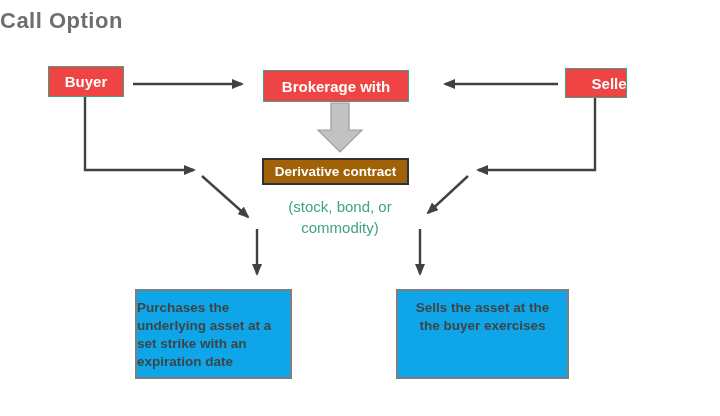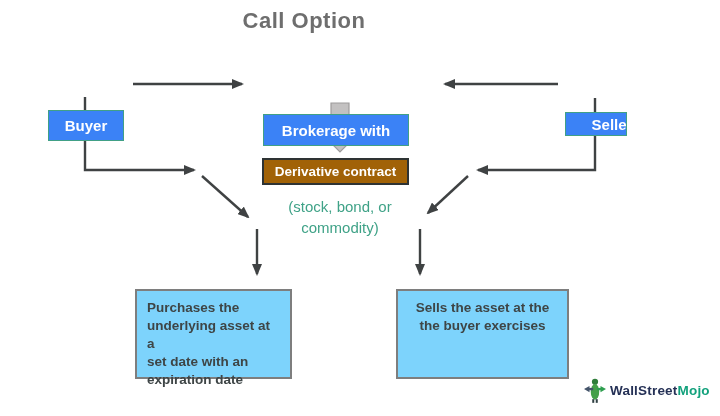--- a/index.html
+++ b/index.html
@@ -10,58 +10,57 @@
     height: 416px;
     background: #ffffff;
     overflow: hidden;
     font-family: "Liberation Sans", sans-serif;
   }
   .title {
     position: absolute;
     top: 8px;
     left: 0;
     width: 608px;
-    text-align: center;
     font-size: 22px;
     font-weight: bold;
     letter-spacing: 0.5px;
     color: #6E6E6E;
   }
   .arrows { position: absolute; top: 0; left: 0; }
   .node {
     position: absolute;
     display: flex;
     align-items: center;
     justify-content: center;
     color: #ffffff;
     font-weight: bold;
     text-align: center;
   }
-  .teal { background: #3b82f6; border: 1px solid #41a086; font-size: 15px; margin-top: 44px; }
+  .teal { background: #ef4444; border: 1px solid #41a086; font-size: 15px; }
   .node-buyer      { left: 48px;  top: 66px;  width: 76px;  height: 31px; }
   .node-brokerage  { left: 263px; top: 70px;  width: 146px; height: 32px; }
-  .node-seller     { left: 565px; top: 68px;  width: 62px;  height: 24px; padding-left: 32px; }
+  .node-seller     { left: 565px; top: 68px;  width: 62px;  height: 30px; padding-left: 32px; }
   .node-derivative {
     left: 262px; top: 158px; width: 147px; height: 27px;
     background: #a16207; border: 2px solid #2E3334; font-size: 13.5px;
   }
   .caption {
     position: absolute;
     left: 255px; top: 196px; width: 170px;
     text-align: center;
     color: #3FA287;
     font-size: 15px;
     font-weight: normal;
     line-height: 21px;
   }
   .note {
     position: absolute;
-    background: #7dd3fc;
+    background: #0ea5e9;
     border: 2px solid #7E7E7E;
-    padding: 8px 10px;
+    padding: 8px 0;
     color: #3E4546;
     font-size: 13.5px;
     font-weight: bold;
     line-height: 18px;
   }
   .note-buyer  { left: 135px; top: 289px; width: 157px; height: 90px; }
   .note-seller { left: 396px; top: 289px; width: 173px; height: 90px; text-align: center; }
   .logo {
     position: absolute;
     left: 584px; top: 377px;
@@ -111,36 +110,23 @@
   <div class="node node-derivative">Derivative contract</div>
 
   <div class="caption">
     <div>(stock, bond, or</div>
     <div>commodity)</div>
   </div>
 
   <div class="note note-buyer">
     <div>Purchases the</div>
     <div>underlying asset at a</div>
-    <div>set date with an</div>
+    <div>set strike with an</div>
     <div>expiration date</div>
   </div>
 
   <div class="note note-seller">
     <div>Sells the asset at the</div>
     <div>the buyer exercises</div>
   </div>
 
-  <div class="logo">
-    <svg width="22" height="26" viewBox="0 0 24 28">
-      <circle cx="12" cy="5" r="3.4" fill="#2F7D3A"></circle>
-      <ellipse cx="12" cy="16" rx="4.6" ry="8.5" fill="#45A049"></ellipse>
-      <rect x="9" y="24" width="2.2" height="4" fill="#2F4043"></rect>
-      <rect x="12.8" y="24" width="2.2" height="4" fill="#2F4043"></rect>
-      <polygon points="0,13 6,9.6 6,16.4" fill="#44546A"></polygon>
-      <rect x="5.5" y="11.7" width="4.5" height="2.6" fill="#44546A"></rect>
-      <polygon points="24,13 18,9.6 18,16.4" fill="#2E9E4F"></polygon>
-      <rect x="14" y="11.7" width="4.5" height="2.6" fill="#2E9E4F"></rect>
-    </svg>
-    <span class="logo-text"><span class="logo-dark">WallStreet</span><span class="logo-green">Mojo</span></span>
-  </div>
 
 </div>
 
 </body></html>

